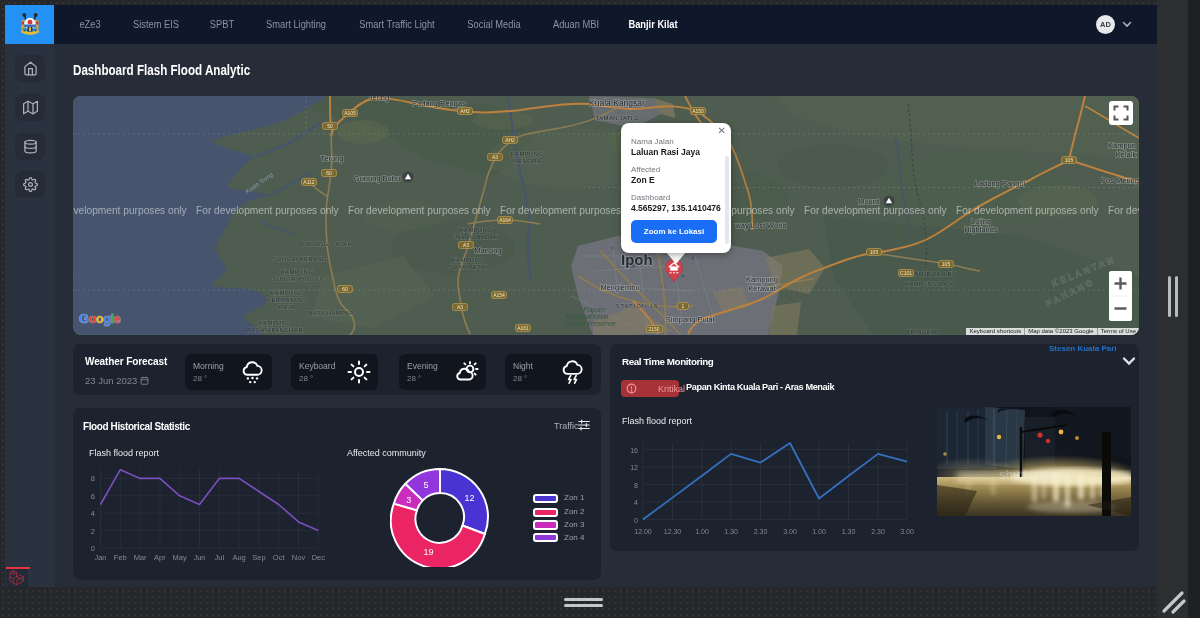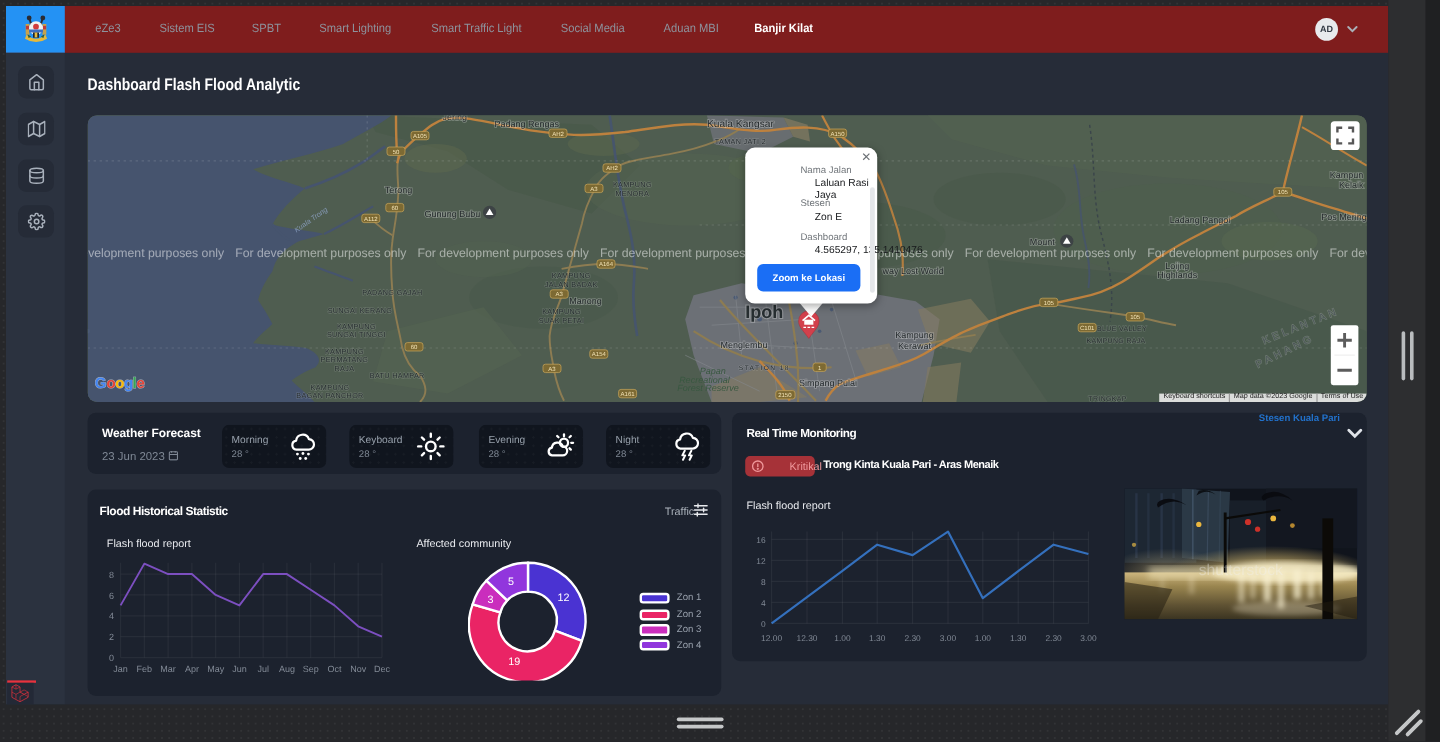--- a/index.html
+++ b/index.html
@@ -6,38 +6,38 @@
   html,body { width:1200px; height:618px; overflow:hidden; background:#26272a; font-family:"Liberation Sans", sans-serif; }
   .abs { position:absolute; }
   #frame { position:relative; width:1200px; height:618px; background-color:#26272a; background-image:radial-gradient(rgba(255,255,255,0.055) 0.8px, transparent 0.9px); background-size:6px 6px; }
   #page { position:absolute; left:5px; top:5px; width:1152px; height:582px; background:#262c38; overflow:hidden; }
   
   #gutter { position:absolute; left:1157px; top:0; width:31px; height:618px; background:#2d2e30; }
   #farright { position:absolute; left:1188px; top:0; width:12px; height:618px; background:#1f2022; }
   .vbar { position:absolute; width:3px; height:41px; background:#b9bcbe; border-radius:2px; top:276px; }
   .hbar { position:absolute; width:39px; height:3px; background:#c5c7c8; border-radius:2px; left:564px; }
   
-  #navbar { position:absolute; left:0; top:0; width:1152px; height:39px; background:#7f1d1d; }
+  #navbar { position:absolute; left:0; top:0; width:1152px; height:39px; background:#0f172a; }
   #logo { position:absolute; left:0; top:0; width:49px; height:39px; background:#2492f4; }
   .navlink { position:absolute; top:14px; font-size:10px; color:#8d939d; white-space:nowrap; transform:translateX(-50%) scaleX(0.93); }
   .navlink.active { color:#ffffff; font-weight:bold; }
   #avatar { position:absolute; left:1091px; top:10px; width:19px; height:19px; border-radius:50%; background:#e8eaed; color:#333a45; font-size:7.5px; font-weight:bold; text-align:center; line-height:19px; }
   
   #sidebar { position:absolute; left:0; top:39px; width:49px; height:543px; background:#2b323f; }
   .sbtn { position:absolute; left:10px; width:30px; height:27px; background:#252b37; border-radius:7px; display:flex; align-items:center; justify-content:center; }
   .sbtn svg { stroke:#a9b1bc; }
   
   .card { position:absolute; background:#1c222e; border-radius:7px; }
   #hdr { position:absolute; left:68px; top:57px; font-size:14px; font-weight:bold; color:#fff; transform:scaleX(0.83); transform-origin:left; }
   
   #map { position:absolute; left:68px; top:91px; width:1066px; height:239px; border-radius:8px; overflow:hidden; background:#4d5b4e; }
   
   #popup { position:absolute; left:548px; top:27px; width:110px; height:130px; background:#fff; border-radius:8px; box-shadow:0 2px 7px rgba(0,0,0,0.35); font-family:"Liberation Sans",sans-serif; }
-  #popup .lbl { color:#70757a; font-size:8px;margin-left:36px; }
-  #popup .val { color:#17191c; font-size:8.5px; font-weight:normal;margin-left:48px; }
+  #popup .lbl { color:#70757a; font-size:8px; }
+  #popup .val { color:#17191c; font-size:8.5px; font-weight:bold; }
   #ptr { position:absolute; left:593px; top:156px; width:0; height:0; border-left:10px solid transparent; border-right:10px solid transparent; border-top:12px solid #fff; }
   #zoombtn { position:absolute; left:10px; top:97px; width:86px; height:23px; background:#1a6ef5; border-radius:5px; color:#fff; font-size:8px; font-weight:bold; text-align:center; line-height:23px; }
   
   #fsbtn { position:absolute; left:1036px; top:5px; width:24px; height:24px; background:#fff; border-radius:3px; }
   #zoomctl { position:absolute; left:1036px; top:175px; width:23px; height:50px; background:#fff; border-radius:2px; color:#666; }
   #attrib { position:absolute; right:0; bottom:0; height:7px; background:rgba(245,245,245,0.85); color:#1b1b1b; font-size:6px; line-height:7px; padding:0 3px; }
   
   #wcard { left:68px; top:339px; width:528px; height:50.5px; }
   .wtile { position:absolute; top:9.5px; width:87px; height:36px; background:#10151e; border-radius:6px;
            background-image:radial-gradient(rgba(255,255,255,0.03) 0.8px, transparent 0.9px); background-size:7px 7px; }
@@ -338,21 +338,21 @@
         <rect x="597.2" y="170.4" width="7.6" height="4.2" fill="#fff"></rect>
         <line x1="596.5" y1="176.8" x2="605.5" y2="176.8" stroke="#fff" stroke-width="1" stroke-dasharray="2.2 1.2"></line>
       </g>
     </svg>
     
     <div id="ptr"></div>
     <div id="popup">
       <div style="position:absolute; right:5px; top:2px; color:#6b7075; font-size:10px;">✕</div>
       <div class="lbl" style="position:absolute; left:10px; top:14px;">Nama Jalan</div>
       <div class="val" style="position:absolute; left:10px; top:24px;">Laluan Rasi Jaya</div>
-      <div class="lbl" style="position:absolute; left:10px; top:42px;">Stesen</div>
+      <div class="lbl" style="position:absolute; left:10px; top:42px;">Affected</div>
       <div class="val" style="position:absolute; left:10px; top:52px;">Zon E</div>
       <div class="lbl" style="position:absolute; left:10px; top:70px;">Dashboard</div>
       <div class="val" style="position:absolute; left:10px; top:80px; font-size:8.5px; white-space:nowrap;">4.565297, 135.1410476</div>
       <div style="position:absolute; right:2.5px; top:33px; width:4px; height:88px; background:#e4e6e9; border-radius:2px;"></div>
       <div id="zoombtn">Zoom ke Lokasi</div>
     </div>
     
     <div id="fsbtn"><svg width="24" height="24" viewBox="0 0 24 24">
             <path d="M9.5 5.5 H5.5 V9.5 M14.5 5.5 H18.5 V9.5 M9.5 18.5 H5.5 V14.5 M14.5 18.5 H18.5 V14.5" stroke="#575757" stroke-width="2" fill="none"></path>
           </svg></div>
@@ -446,21 +446,21 @@
           <path d="M2 2.5 L7 7.5 L12 2.5" stroke="#dfe3e8" stroke-width="2.4" fill="none" stroke-linecap="round"></path>
         </svg>
       <div style="position:absolute; left:11px; top:36px; width:58px; height:17px; background:#a63238; border-radius:4px;">
         <svg style="position:absolute; left:5px; top:3px;" width="11" height="11" viewBox="0 0 24 24" fill="none" stroke="#f0989b" stroke-width="2.4">
             <circle cx="12" cy="12" r="9.5"></circle>
             <line x1="12" y1="7" x2="12" y2="13.5"></line>
             <circle cx="12" cy="16.8" r="0.8" fill="#f0989b"></circle>
           </svg>
         <span style="position:absolute; left:21px; top:3.5px; font-size:9px; color:#ef989c;padding-left:16px;">Kritikal</span>
       </div>
-      <div class="ctitle" style="left:76px; top:37.5px; font-size:9.2px;">Trong Kinta Kuala Pari - Aras Menaik</div>
+      <div class="ctitle" style="left:76px; top:37.5px; font-size:9.2px;">Papan Kinta Kuala Pari - Aras Menaik</div>
       <div class="sub" style="left:12px; top:72px;">Flash flood report</div>
       <svg style="position:absolute; left:0; top:90px;" width="320" height="105" viewBox="0 0 320 105" font-family="Liberation Sans, sans-serif">
         <g stroke="rgba(255,255,255,0.055)" stroke-width="1">
           <line x1="33" y1="9" x2="33" y2="85.5"></line>
             <line x1="62.5" y1="9" x2="62.5" y2="85.5"></line>
           <line x1="92" y1="9" x2="92" y2="85.5"></line>
             <line x1="121" y1="9" x2="121" y2="85.5"></line>
           <line x1="150.5" y1="9" x2="150.5" y2="85.5"></line>
             <line x1="180" y1="9" x2="180" y2="85.5"></line>
           <line x1="209" y1="9" x2="209" y2="85.5"></line>

